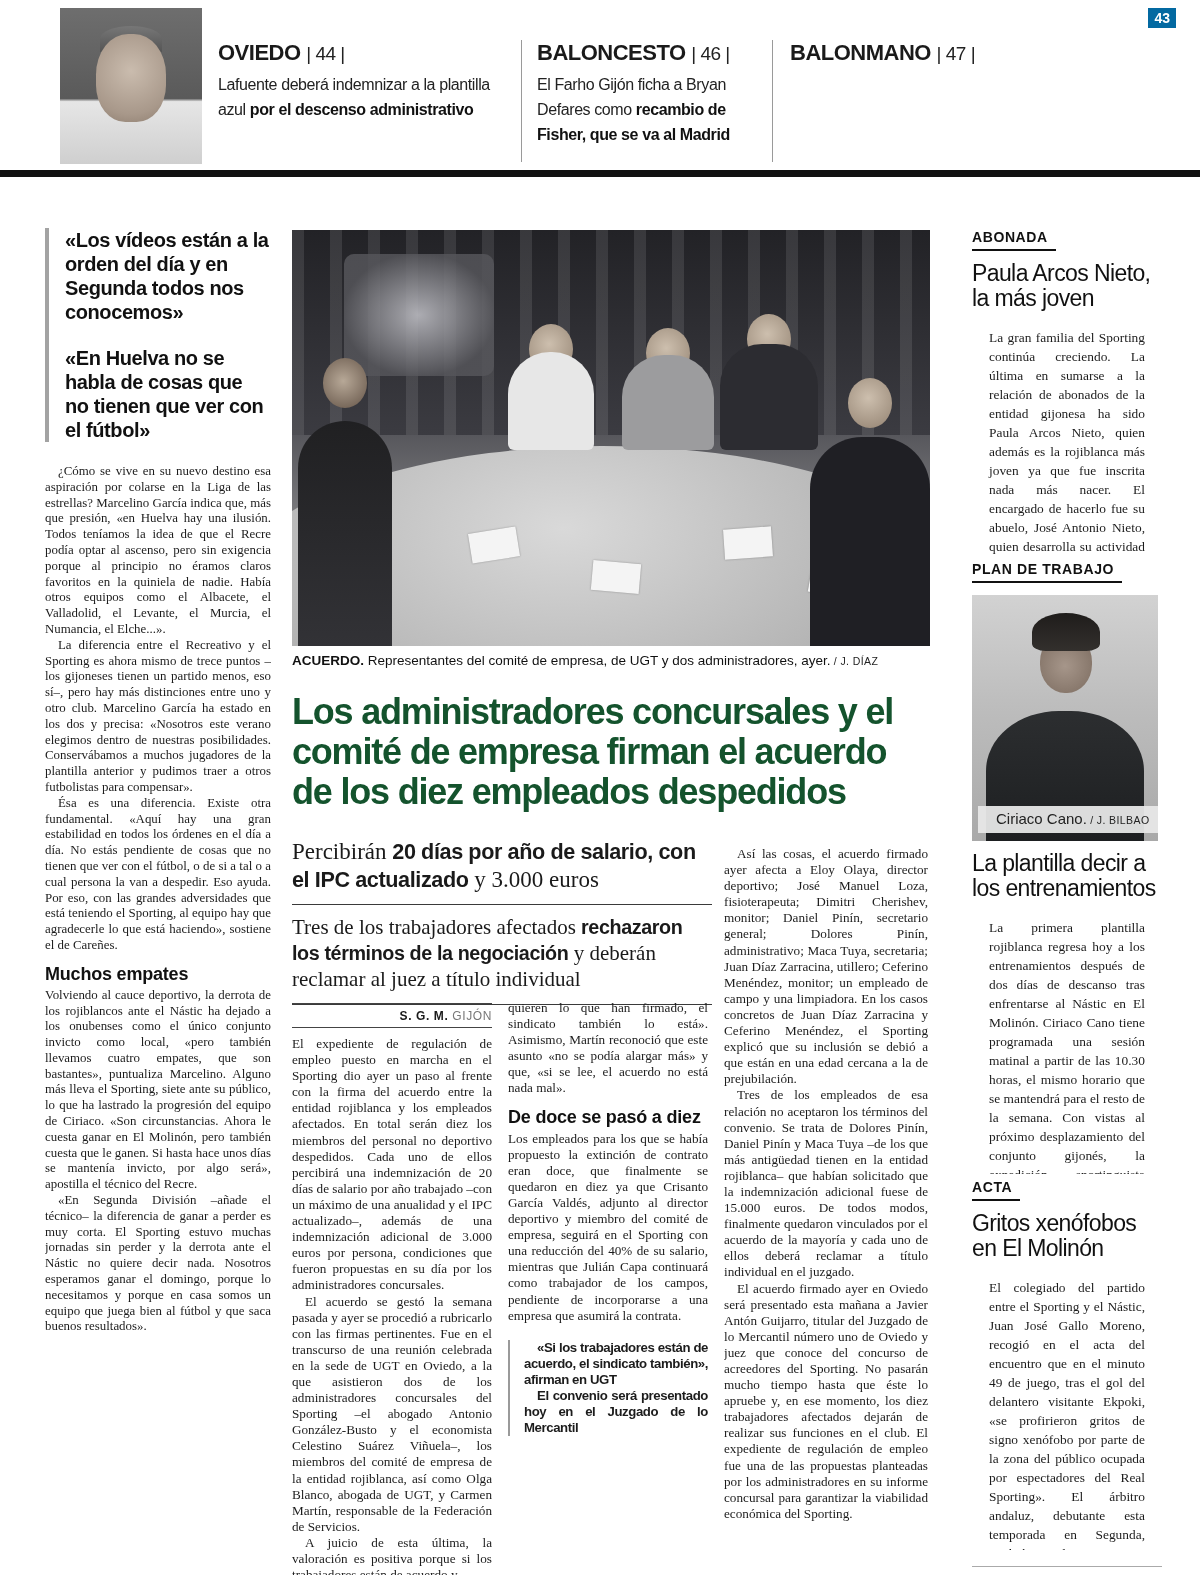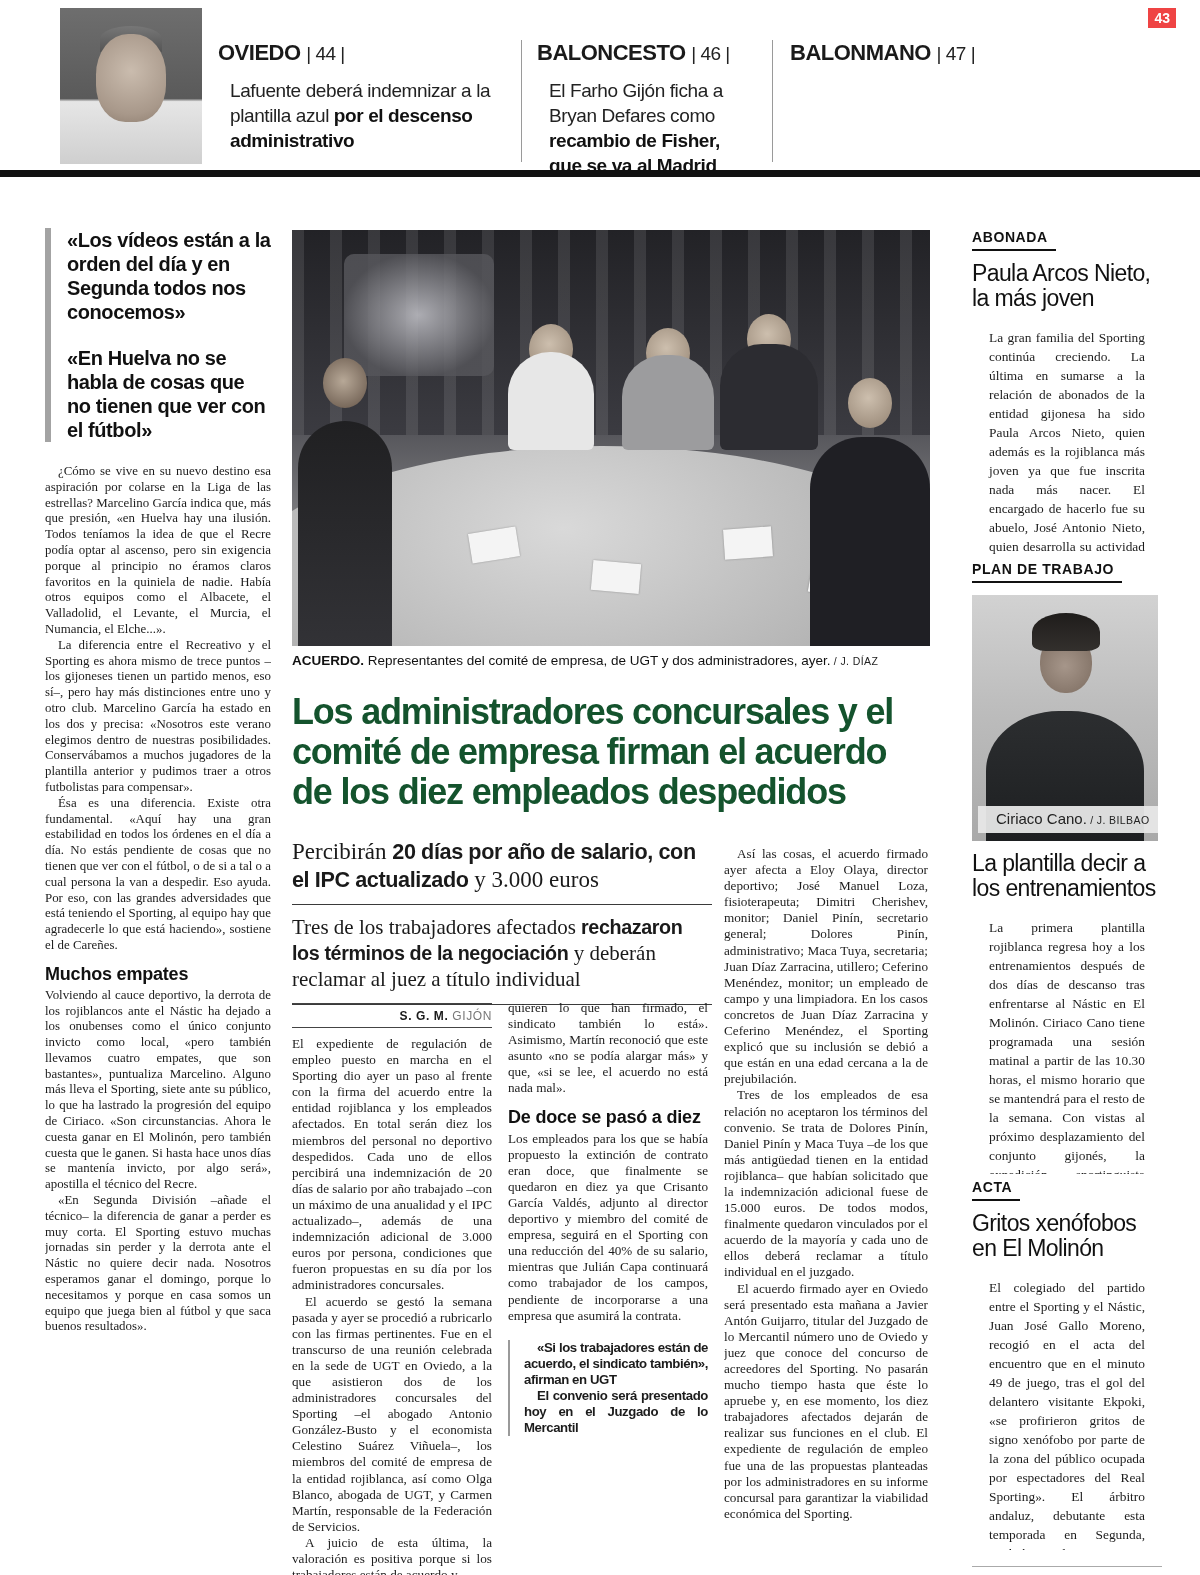--- a/index.html
+++ b/index.html
@@ -9,30 +9,30 @@
   .hdr-photo{position:absolute;left:60px;top:8px;width:142px;height:156px;overflow:hidden;
     background:linear-gradient(180deg,#6e6e6e 0%,#5a5a5a 58%,#e6e6e6 60%,#cfcfcf 100%);}
   .hdr-face{position:absolute;left:36px;top:26px;width:70px;height:88px;border-radius:46% 46% 42% 42%;
     background:radial-gradient(circle at 50% 42%,#cabcae 0%,#a8988a 70%,#8d7d6f 100%);}
   .hdr-hair{position:absolute;left:40px;top:18px;width:62px;height:26px;border-radius:50% 50% 0 0;
     background:linear-gradient(#777,#555);}
   .teaser{position:absolute;top:40px;font-family:"Liberation Sans",sans-serif;}
   .t1{left:218px;width:292px;} .t2{left:537px;width:228px;} .t3{left:790px;width:302px;}
   .t-sec{font-size:22px;font-weight:700;letter-spacing:-0.5px;margin-bottom:6px;}
   .t-page{font-weight:400;font-size:19px;color:#222;}
-  .t-text{margin:12px;font-size:19px;line-height:25px;letter-spacing:-0.4px;color:#222;font-weight:400;}
+  .t-text{margin:0;font-size:16px;line-height:25px;letter-spacing:-0.4px;color:#222;font-weight:400;}
   .t-text b{color:#111;}
   .vdiv{position:absolute;top:40px;height:122px;width:1px;background:#9a9a9a;}
   .vd1{left:521px;} .vd2{left:772px;}
-  .page-badge{position:absolute;right:24px;top:8px;background:#ef4444;color:#fff;
+  .page-badge{position:absolute;right:24px;top:8px;background:#0369a1;color:#fff;
     font:700 14px/18px "Liberation Sans",sans-serif;padding:1px 6px;}
   .hdr-rule{position:absolute;left:0;top:170px;width:1200px;height:7px;background:#111;}
   
   .left-col{position:absolute;left:45px;top:228px;width:226px;height:1347px;overflow:hidden;}
-  .quotes{border-left:6px solid #a3a3a3;padding-left:16px;margin-bottom:16px;}
+  .quotes{border-left:4px solid #a3a3a3;padding-left:16px;margin-bottom:16px;}
   .quotes p{margin:0 0 22px 0;font:700 20px/24px "Liberation Sans",sans-serif;letter-spacing:-0.4px;color:#111;}
   .bodytext p{margin:0;font-size:12.9px;line-height:15.8px;text-align:justify;text-indent:13px;color:#1c1c1c;}
   .bodytext p.noind{text-indent:0;}
   .subhead3{font:700 18px/20px "Liberation Sans",sans-serif;letter-spacing:-0.2px;margin:10px 0 4px 0;color:#111;}
   
   .main-photo{position:absolute;left:292px;top:230px;width:638px;height:416px;margin:0;overflow:hidden;
     background:linear-gradient(180deg,#2b2b2f 0%,#46464c 40%,#7d7d80 70%,#909092 100%);}
   .blinds{position:absolute;left:0;top:0;width:100%;height:205px;
     background:repeating-linear-gradient(90deg,rgba(255,255,255,.10) 0 12px,rgba(255,255,255,0) 12px 38px),
                linear-gradient(180deg,#222226,#3b3b41);}

